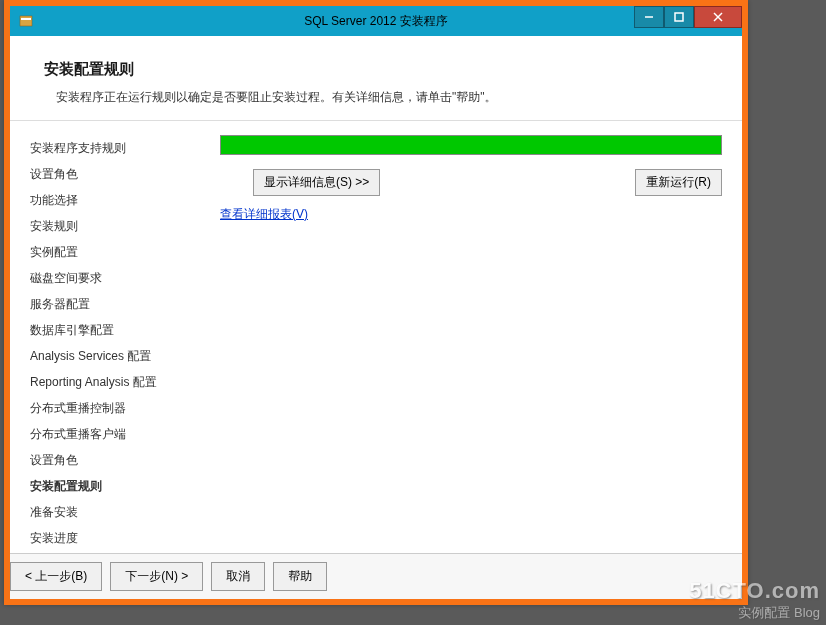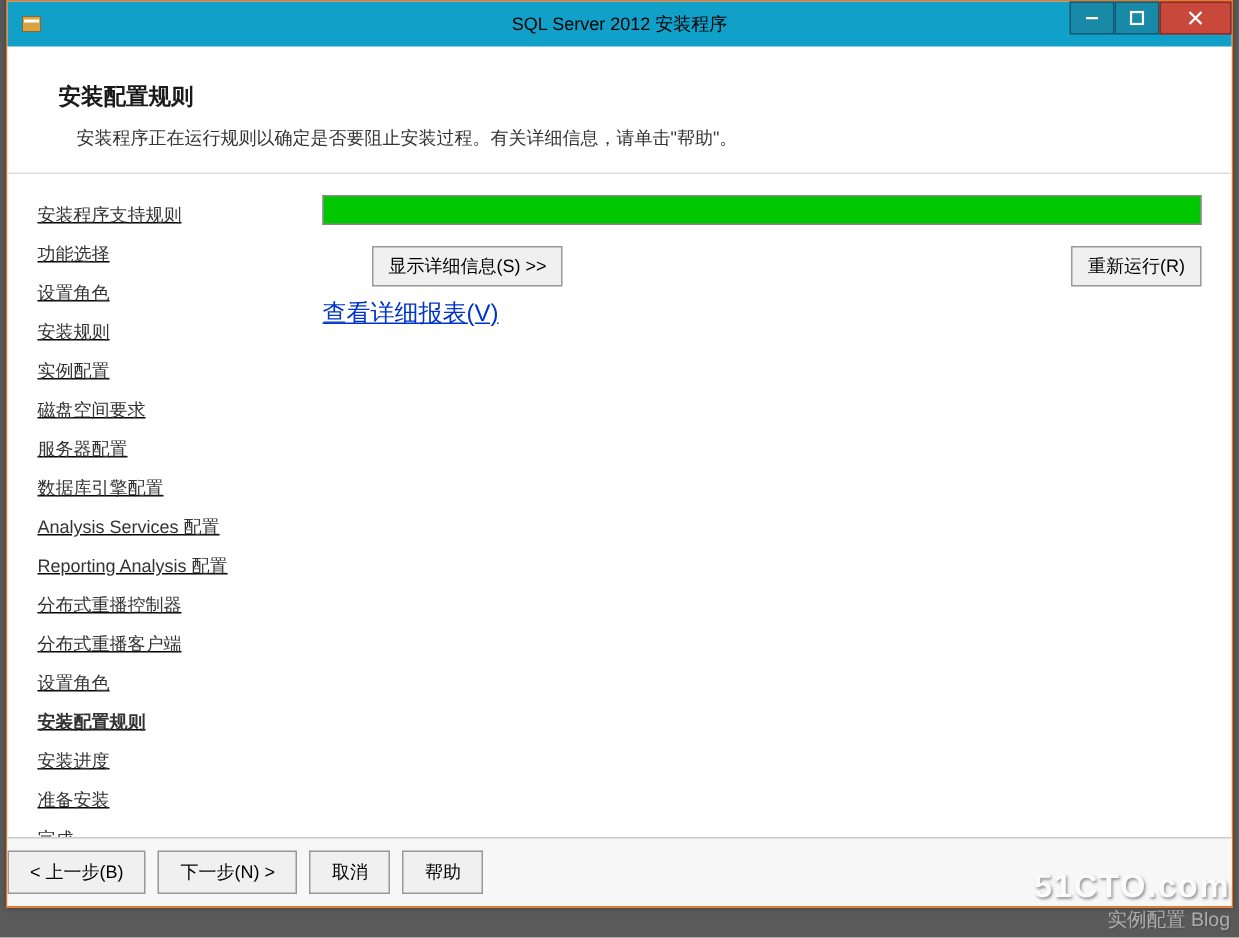--- a/index.html
+++ b/index.html
@@ -1,38 +1,38 @@
 <!DOCTYPE html>
 <html><head>
   <meta charset="utf-8">
   <style>
     * { margin: 0; padding: 0; box-sizing: border-box; font-family: "Microsoft YaHei", "Segoe UI", Tahoma, sans-serif; }
     body { background: #5a5a5a; width: 826px; height: 625px; position: relative; overflow: hidden; }
-    .window { position: absolute; left: 4px; top: 0; width: 818px; height: 605px; background: #fff; border: 1px solid #f97316; box-shadow: 0 0 4px rgba(0,0,0,0.3); }
+    .window { position: absolute; left: 4px; top: 0; width: 744px; height: 605px; background: #fff; border: 6px solid #f97316; box-shadow: 0 0 4px rgba(0,0,0,0.3); }
     .titlebar { height: 30px; background: #10a0c8; display: flex; align-items: center; position: relative; }
     .titlebar-icon { width: 16px; height: 16px; margin-left: 8px; display: inline-flex; align-items: center; justify-content: center; }
     .titlebar-icon svg { width: 16px; height: 16px; }
     .titlebar-title { position: absolute; left: 50%; transform: translateX(-50%); color: #000; font-size: 12px; }
     .window-controls { position: absolute; right: 0; top: 0; display: flex; }
     .win-btn { width: 30px; height: 22px; background: #188aa8; border: 1px solid #0f5a70; display: flex; align-items: center; justify-content: center; cursor: pointer; }
     .win-btn.close { background: #c8493c; border-color: #8a2a20; width: 48px; }
     .win-btn svg { width: 10px; height: 10px; }
     .header-panel { background: #fff; padding: 24px 34px 14px 34px; border-bottom: 1px solid #ddd; }
     .header-title { font-size: 15px; font-weight: bold; color: #1a1a1a; margin-bottom: 10px; }
     .header-desc { font-size: 12px; color: #333; margin-left: 12px; }
     .body-area { display: flex; height: 475px; }
-    .sidebar { width: 190px; background: #fff; padding: 14px 0 14px 20px; border-right: 0; text-decoration: underline; }
+    .sidebar { width: 190px; background: #fff; padding: 14px 0 14px 20px; border-right: 0; }
     .sidebar-item { font-size: 12px; color: #333; padding: 4px 0; line-height: 1.5; cursor: default; }
     .sidebar-item.active { font-weight: bold; }
     .main-panel { flex: 1; padding: 14px 20px 14px 20px; background: #fff; }
     .status-text { font-size: 12px; color: #333; margin-bottom: 12px; }
     .progress-bar { height: 20px; background: #00c800; border: 1px solid #888; margin-bottom: 14px; }
     .action-row { display: flex; justify-content: space-between; align-items: center; margin-bottom: 8px; margin-left: 33px; }
     .btn { font-size: 12px; padding: 4px 10px; background: #f0f0f0; border: 1px solid #999; cursor: pointer; }
-    .link { font-size: 16px; color: #0033cc; text-decoration: underline; cursor: pointer; }
+    .link { font-size: 12px; color: #0033cc; text-decoration: underline; cursor: pointer; }
     .footer { position: absolute; bottom: 0; left: 0; right: 0; height: 46px; border-top: 1px solid #ccc; display: flex; align-items: center; justify-content: flex-start; padding-right: 22px; gap: 8px; background: #f7f7f7; }
     .footer .btn { padding: 5px 14px; }
     .watermark { position: absolute; right: 6px; bottom: 3px; text-align: right; pointer-events: none; opacity: 0.55; }
     .watermark .w1 { font-size: 22px; font-weight: bold; color: #fff; text-shadow: 1px 1px 2px #444; letter-spacing: 1px; }
     .watermark .w2 { font-size: 13px; color: #eee; text-shadow: 1px 1px 1px #444; }
   </style>
 </head>
 <body>
 
 <div class="window">
@@ -65,35 +65,35 @@
   </div>
 
   <div class="header-panel">
     <div class="header-title">安装配置规则</div>
     <div class="header-desc">安装程序正在运行规则以确定是否要阻止安装过程。有关详细信息，请单击"帮助"。</div>
   </div>
 
   <div class="body-area">
     <div class="sidebar" id="sidebar">
         <div class="sidebar-item">安装程序支持规则</div>
+        <div class="sidebar-item">设置角色</div>
         <div class="sidebar-item">功能选择</div>
-        <div class="sidebar-item">设置角色</div>
         <div class="sidebar-item">安装规则</div>
         <div class="sidebar-item">实例配置</div>
         <div class="sidebar-item">磁盘空间要求</div>
         <div class="sidebar-item">服务器配置</div>
         <div class="sidebar-item">数据库引擎配置</div>
         <div class="sidebar-item">Analysis Services 配置</div>
         <div class="sidebar-item">Reporting Analysis 配置</div>
         <div class="sidebar-item">分布式重播控制器</div>
         <div class="sidebar-item">分布式重播客户端</div>
         <div class="sidebar-item">设置角色</div>
         <div class="sidebar-item active">安装配置规则</div>
+        <div class="sidebar-item">准备安装</div>
         <div class="sidebar-item">安装进度</div>
-        <div class="sidebar-item">准备安装</div>
         <div class="sidebar-item">完成</div>
       </div>
     <div class="main-panel">
       <div class="progress-bar"></div>
       <div class="action-row">
         <button class="btn">显示详细信息(S) &gt;&gt;</button>
         <button class="btn">重新运行(R)</button>
       </div>
       <a class="link">查看详细报表(V)</a>
     </div>

